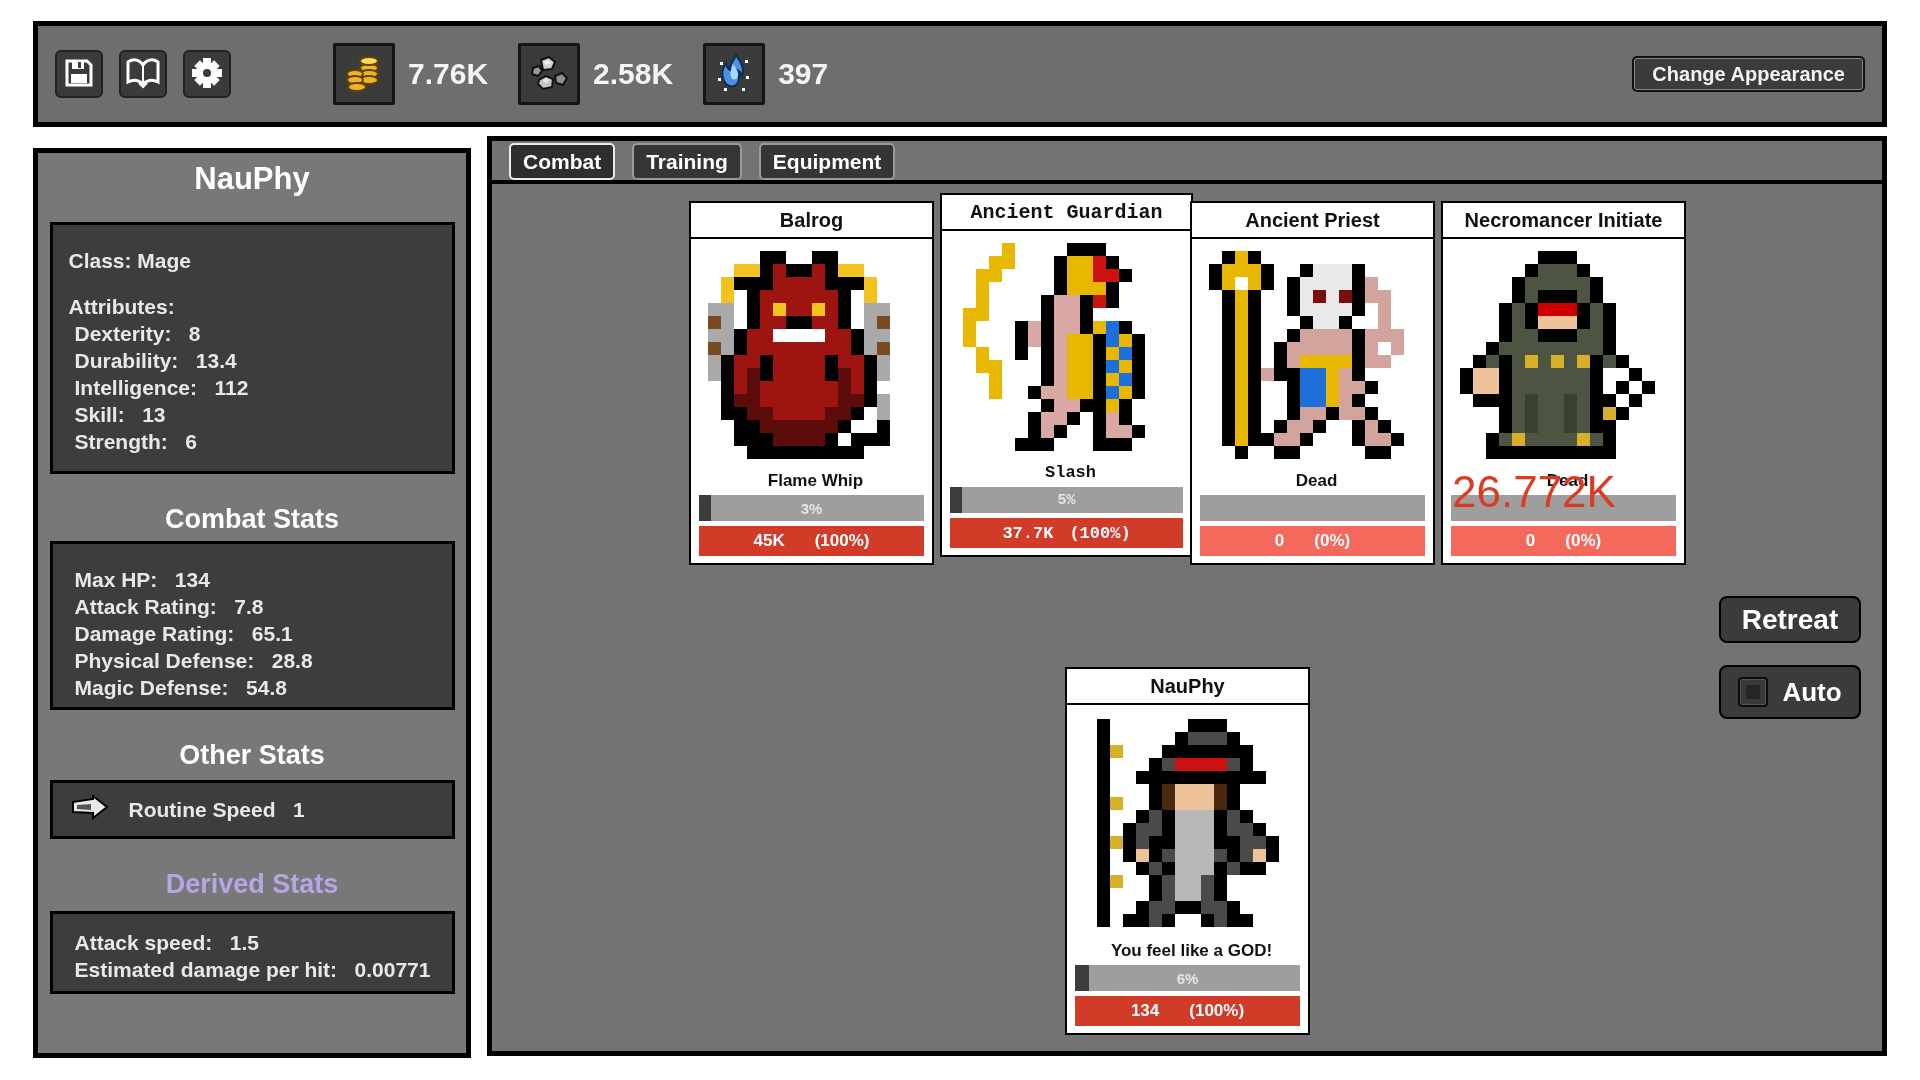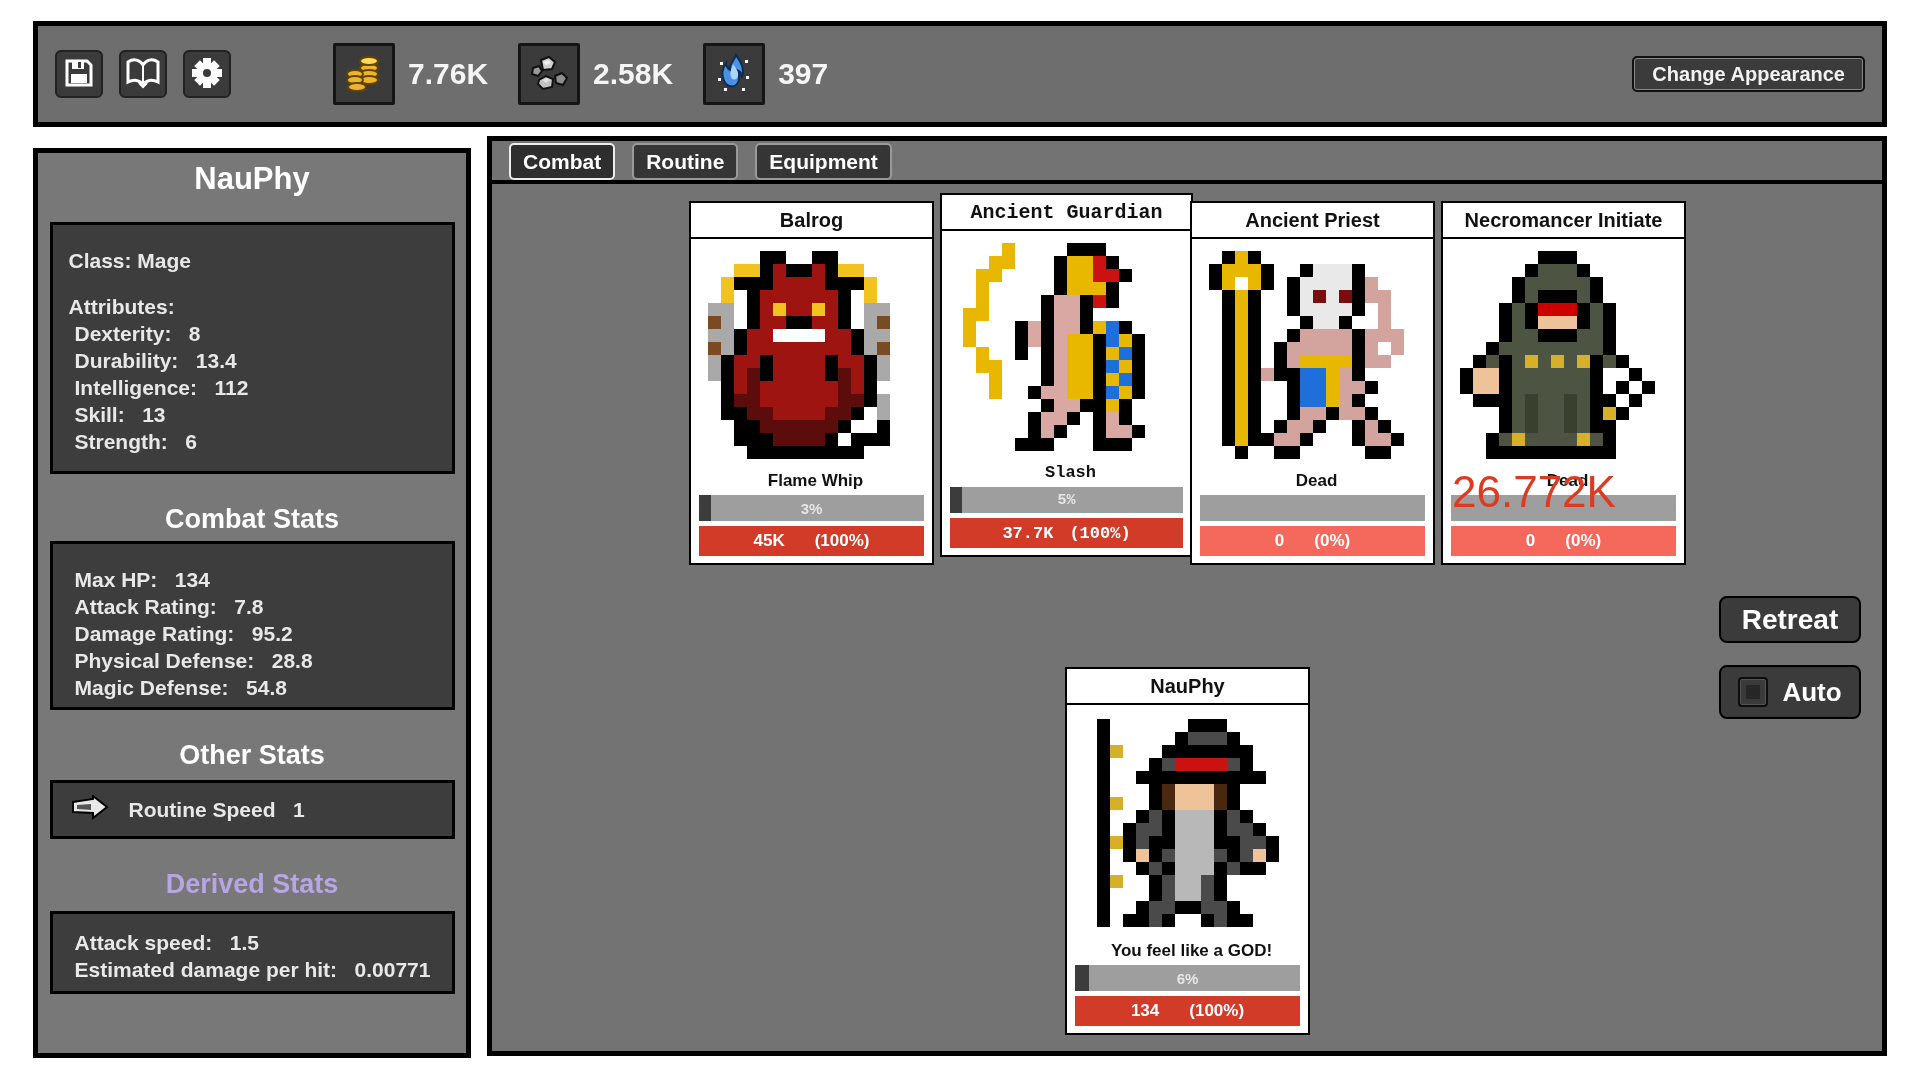--- a/index.html
+++ b/index.html
@@ -186,21 +186,21 @@
           <div class="ln indent">Skill:   13</div>
           <div class="ln indent">Strength:   6</div>
         </div>
     </div>
 
     <div class="sb-head">Combat Stats</div>
     <div class="sb-box box-combat">
       <div id="combat-lines">
           <div class="ln indent">Max HP:   134</div>
           <div class="ln indent">Attack Rating:   7.8</div>
-          <div class="ln indent">Damage Rating:   95.2</div>
+          <div class="ln indent">Damage Rating:   65.1</div>
           <div class="ln indent">Physical Defense:   28.8</div>
           <div class="ln indent">Magic Defense:   54.8</div>
         </div>
     </div>
 
     <div class="sb-head">Other Stats</div>
     <div class="sb-box box-other">
       <span>
         <svg width="38" height="26" viewBox="0 0 38 26">
             <polygon points="2,7 22,4 22,1 36,12 22,23 22,18 2,17" fill="#e8e8e8" stroke="#000" stroke-width="2"></polygon>
@@ -215,21 +215,21 @@
       <div id="derived-lines">
           <div class="ln indent">Attack speed:   1.5</div>
           <div class="ln indent">Estimated damage per hit:   0.00771</div>
         </div>
     </div>
   </aside>
 
   <main class="panel">
     <div class="tabrow">
       <button class="tab active">Combat</button>
-      <button class="tab">Routine</button>
+      <button class="tab">Training</button>
       <button class="tab">Equipment</button>
     </div>
 
     <div id="battlefield">
       <div class="dmg-popup" style="left:960px;top:326px;">26.772K</div>
       <div class="retreat" role="button">Retreat</div>
       <div class="autobox">
         <span class="checkbox">
             <span class="inner"></span>
           </span>

